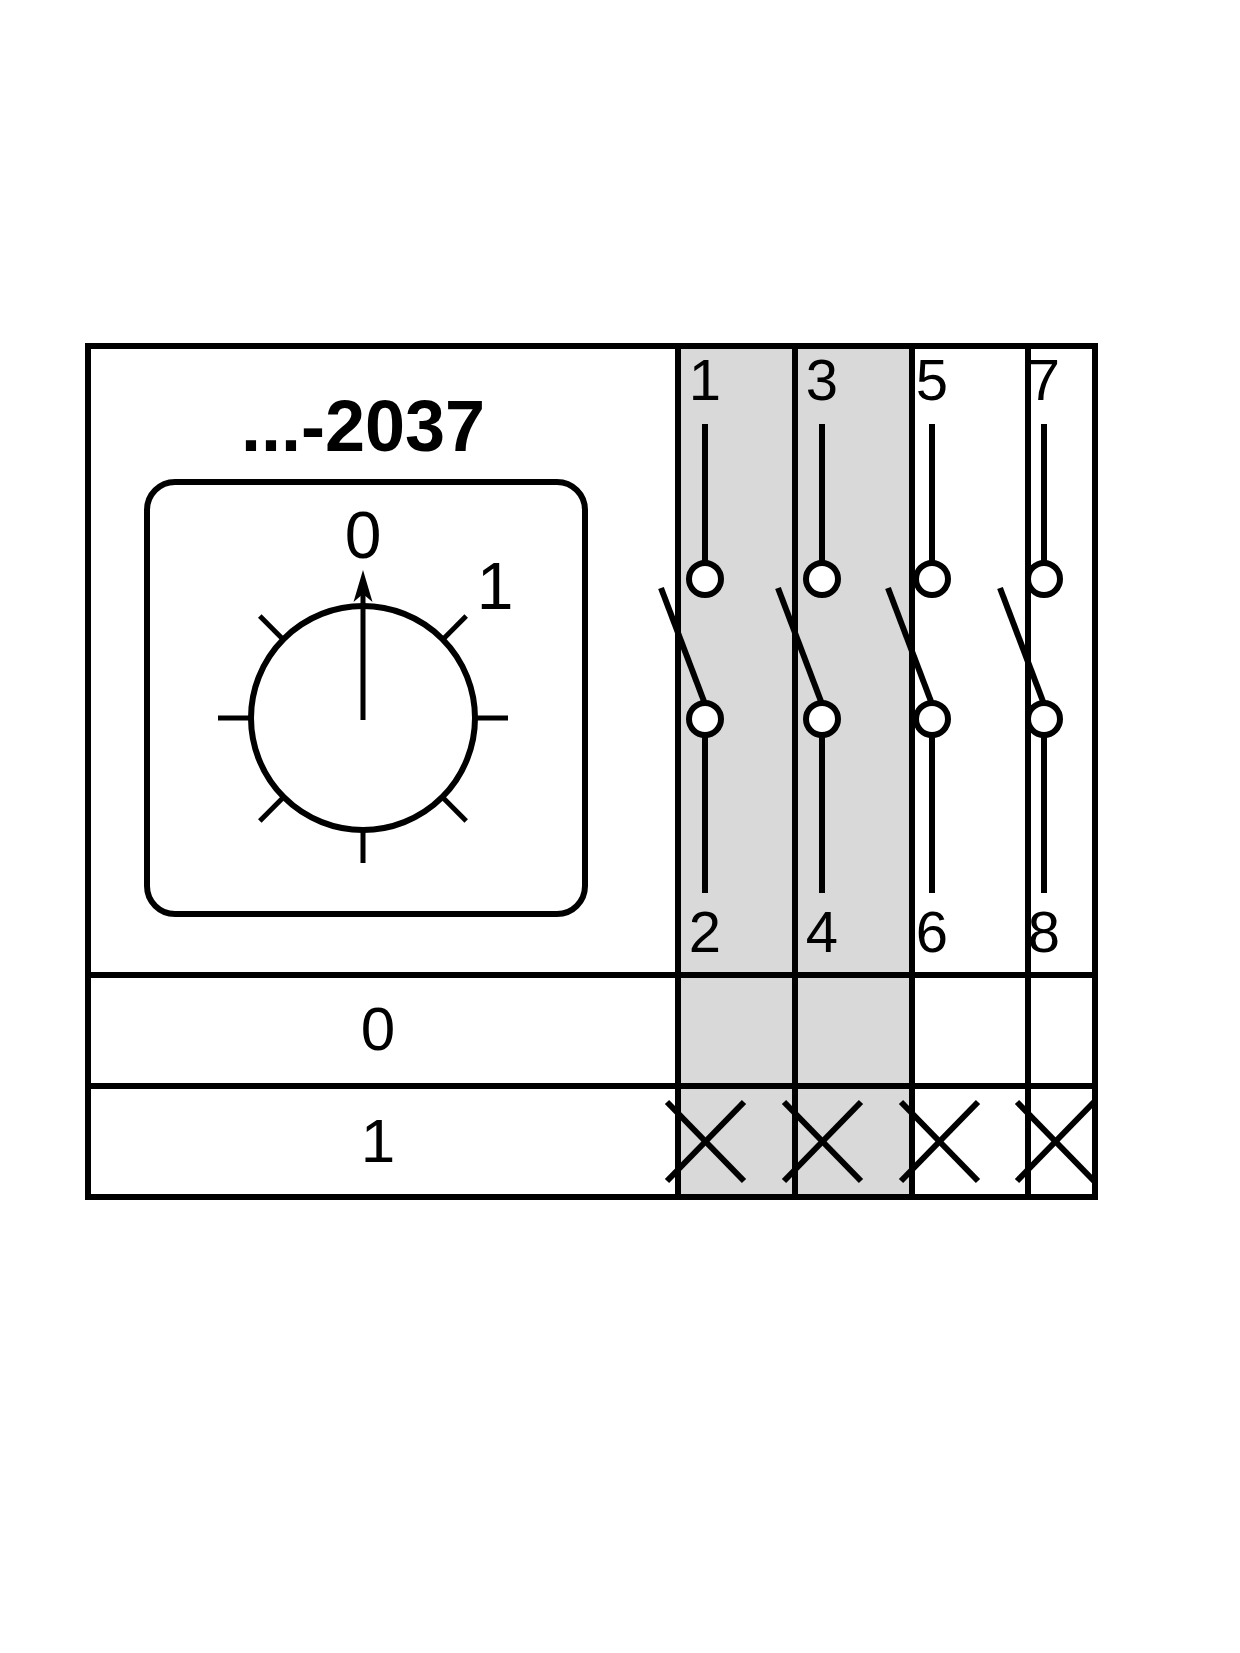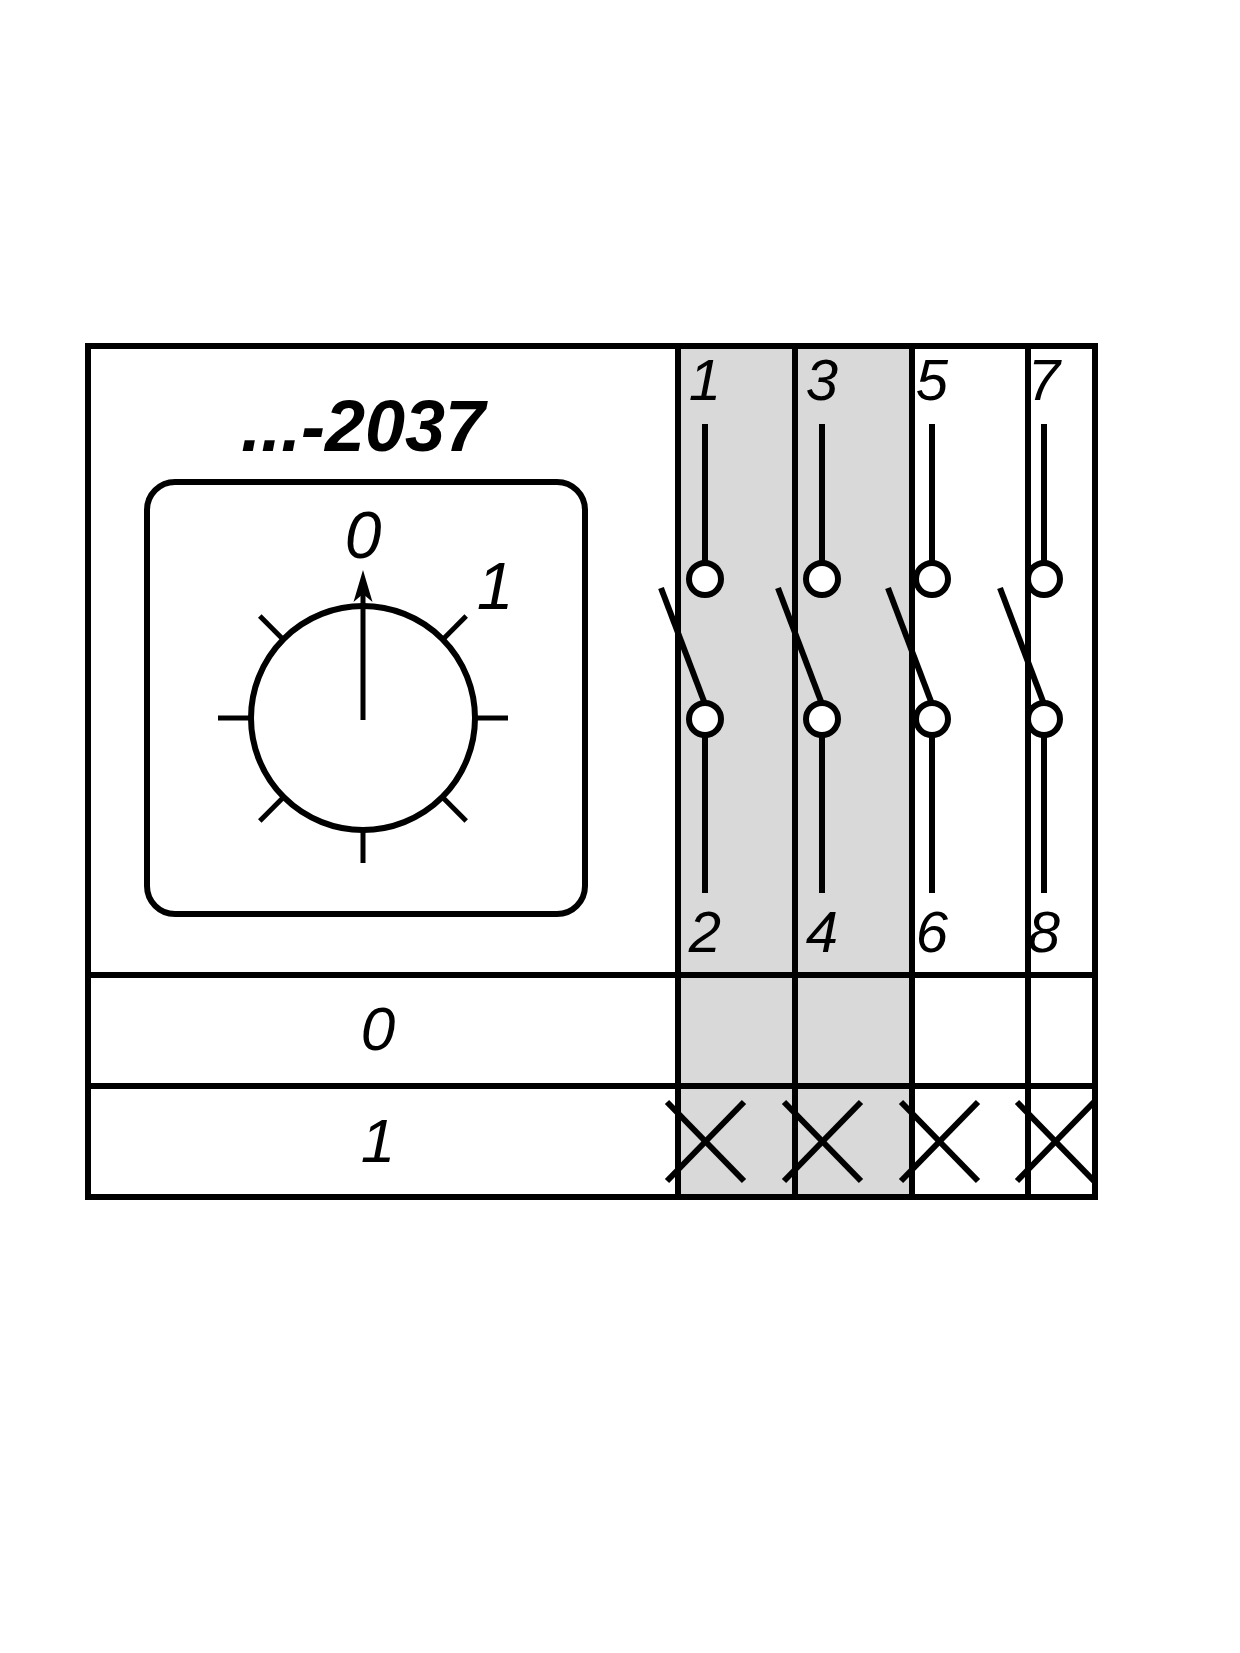--- a/index.html
+++ b/index.html
@@ -13,21 +13,20 @@
     font-family: "Liberation Sans", sans-serif;
     position: relative;
     overflow: hidden;
   }
   #stage {
     position: absolute;
     left: 0;
     top: 0;
     width: 1240px;
     height: 1653px;
-    font-style: italic;
   }
   svg.diagram {
     display: block;
     width: 1240px;
     height: 1653px;
   }
   .lbl {
     font-family: "Liberation Sans", sans-serif;
     fill: #000000;
   }

